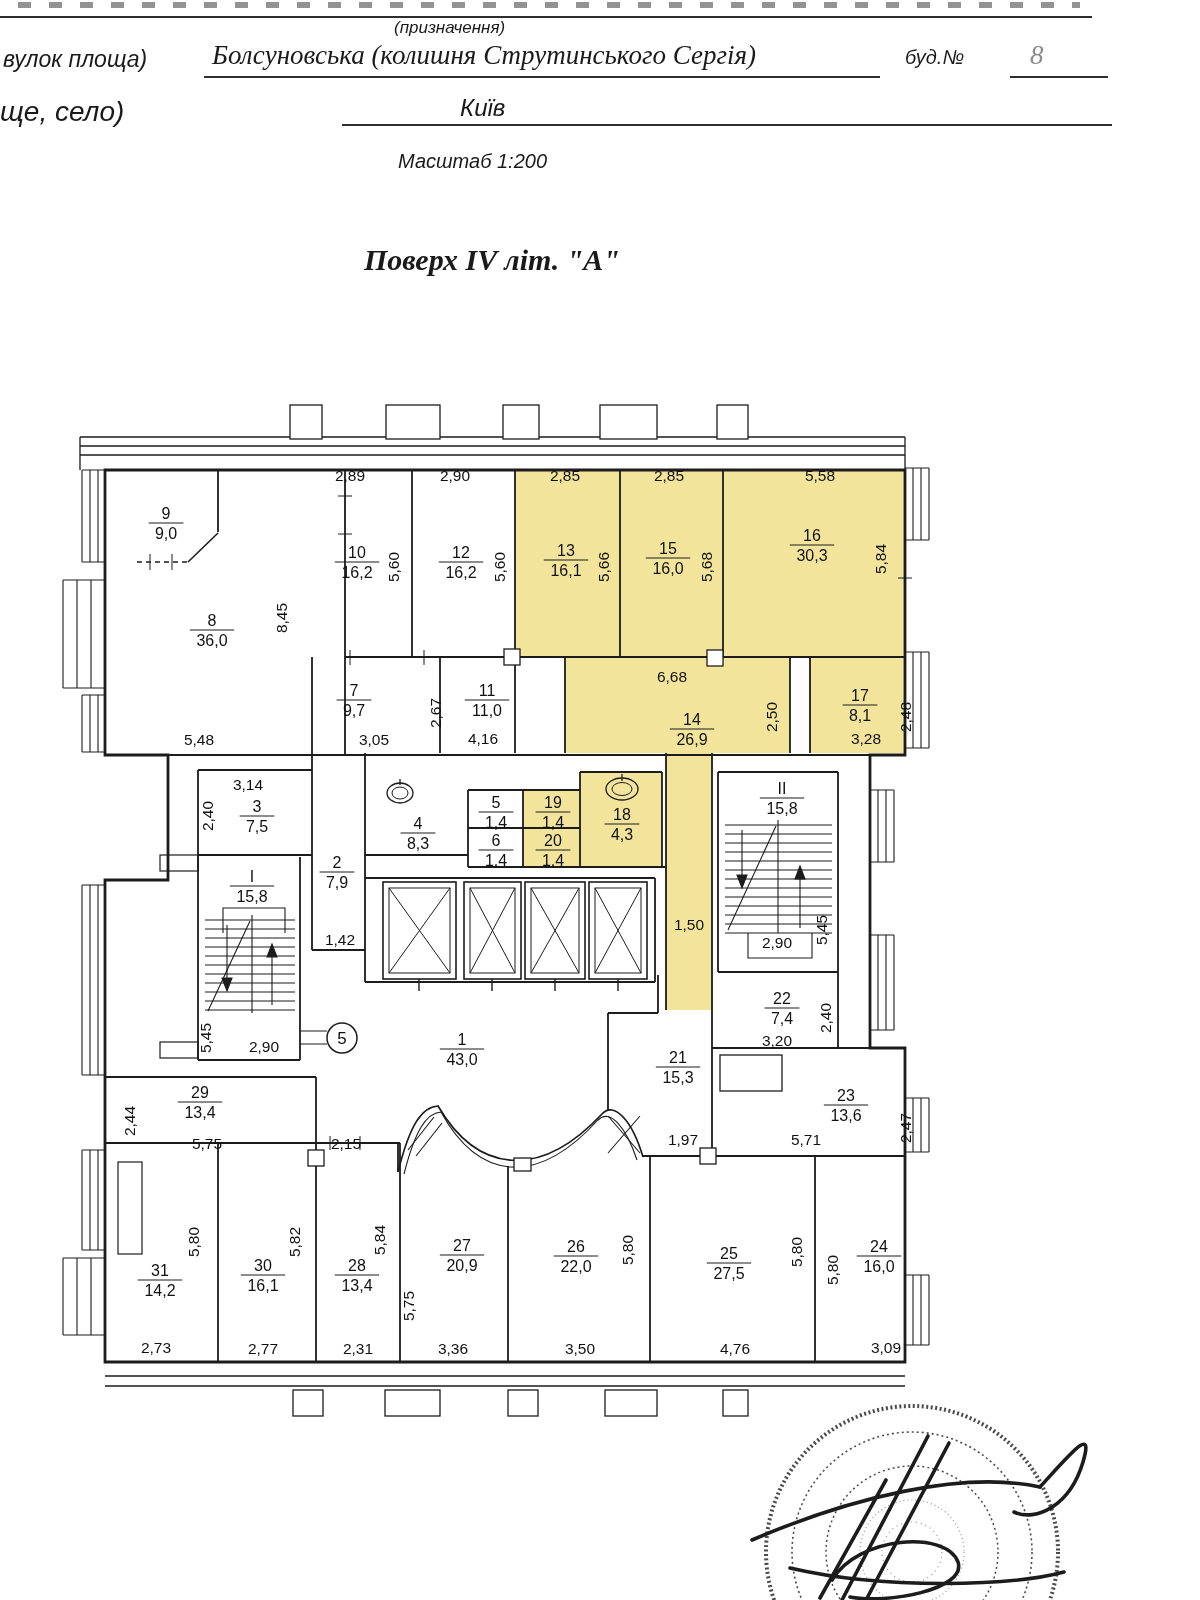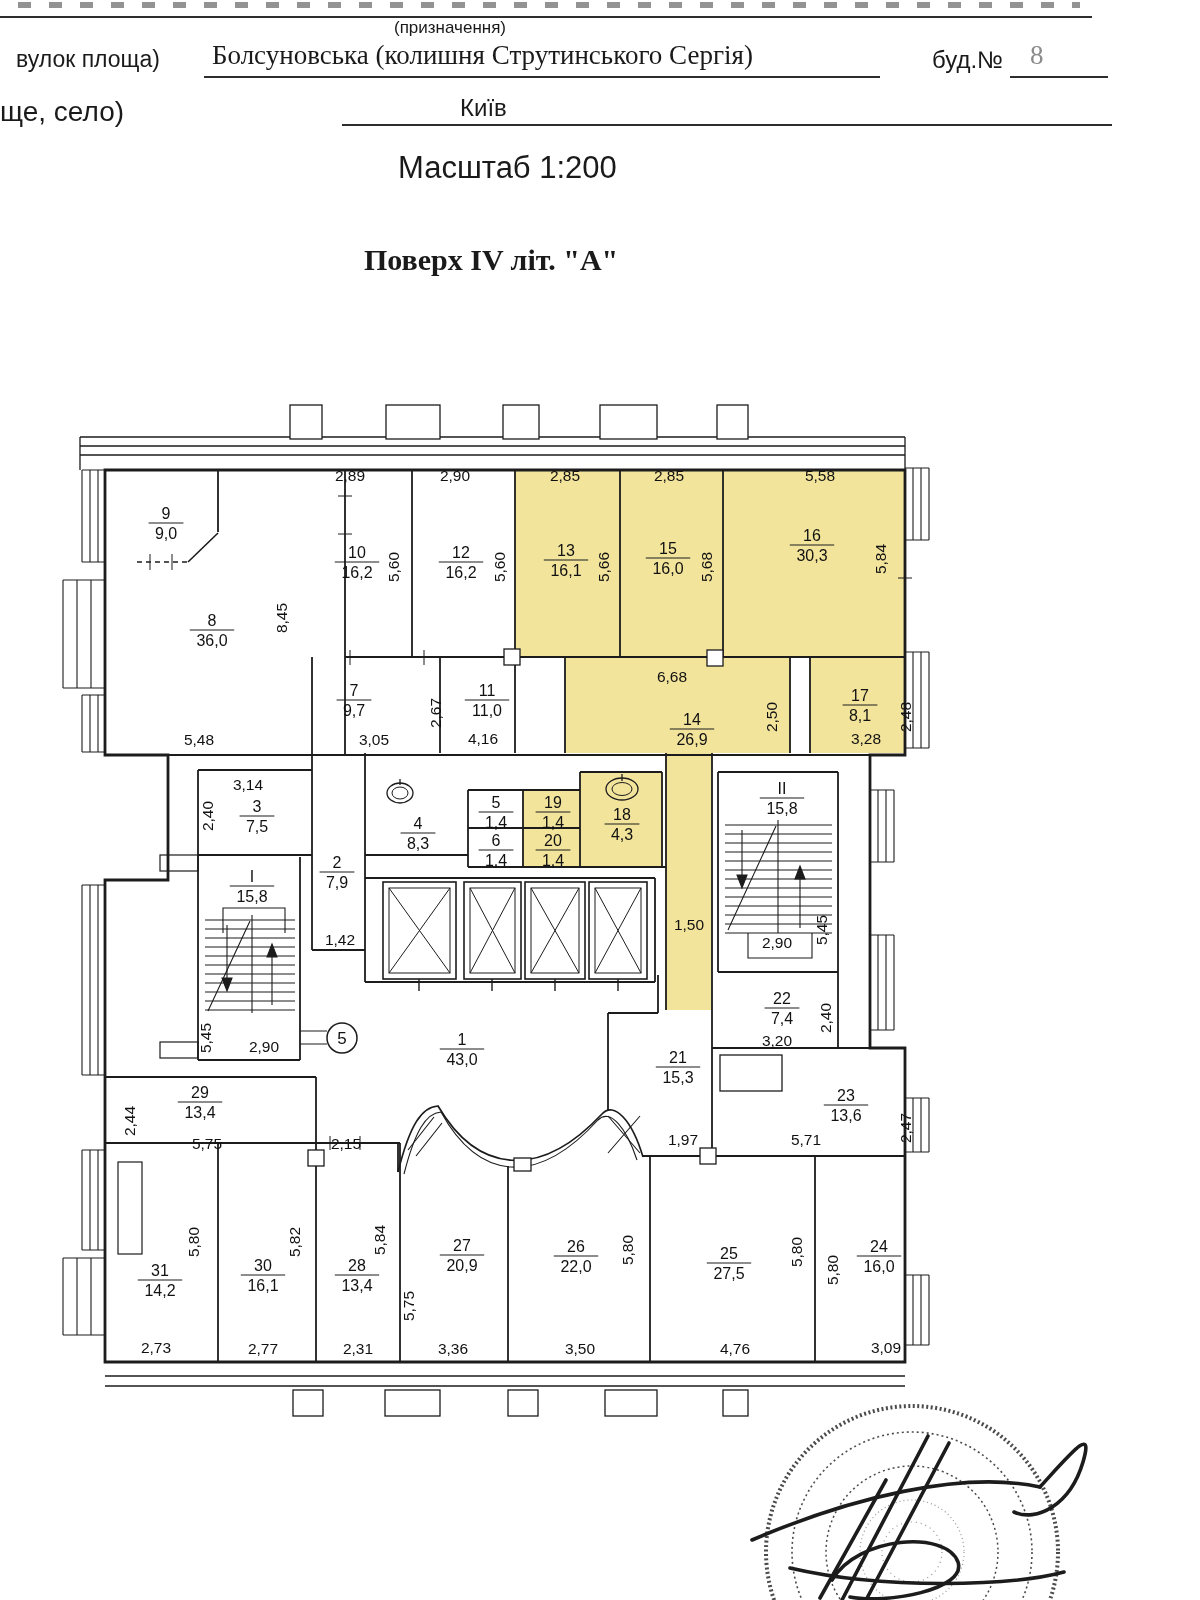--- a/index.html
+++ b/index.html
@@ -1,45 +1,45 @@
 <!DOCTYPE html>
 <html><head>
 <meta charset="utf-8">
 <style>
   html,body{margin:0;padding:0;}
   body{width:1200px;height:1600px;position:relative;background:#fff;
        font-family:"Liberation Sans",sans-serif;color:#1a1a1a;overflow:hidden;}
-  .abs{position:absolute;white-space:nowrap;}
+  .abs{position:absolute;white-space:nowrap;font-style:italic;}
   .serif{font-family:"Liberation Serif",serif;}
   .rule{position:absolute;border-top:2px solid #2e2e2e;height:0;}
   .dashes{position:absolute;height:6px;opacity:.55;
           background:repeating-linear-gradient(90deg,#3a3a3a 0 13px,transparent 13px 31px);}
   svg{position:absolute;left:0;top:0;}
   svg text{font-family:"Liberation Sans",sans-serif;fill:#111;}
 </style>
 </head>
 <body>
 
 <div class="dashes" style="left:18px;top:2px;width:1062px"></div>
 <div class="rule" style="left:0;top:16px;width:1092px"></div>
 
 <div class="abs" style="left:394px;top:18px;font-size:17px">(призначення)</div>
 
-<div class="abs" style="left:16px;top:46px;font-size:23px">вулок площа)</div>
+<div class="abs" style="left:3px;top:46px;font-size:23px">вулок площа)</div>
 <div class="abs serif" style="left:212px;top:40px;font-size:27px">Болсуновська (колишня Струтинського Сергія)</div>
 <div class="rule" style="left:204px;top:76px;width:676px"></div>
-<div class="abs" style="left:932px;top:46px;font-size:24px">буд.№</div>
+<div class="abs" style="left:905px;top:46px;font-size:20px">буд.№</div>
 <div class="abs serif" style="left:1030px;top:40px;font-size:27px;color:#8b8b8b">8</div>
 <div class="rule" style="left:1010px;top:76px;width:98px"></div>
 
 <div class="abs" style="left:0;top:96px;font-size:28px">ще, село)</div>
 <div class="abs" style="left:460px;top:94px;font-size:24px">Київ</div>
 <div class="rule" style="left:342px;top:124px;width:770px"></div>
 
-<div class="abs" style="left:398px;top:150px;font-size:31px">Масштаб 1:200</div>
+<div class="abs" style="left:398px;top:150px;font-size:20px">Масштаб 1:200</div>
 
 <div class="abs serif" style="left:364px;top:243px;font-size:30px;font-weight:bold">Поверх IV літ. "А"</div>
 
 <svg id="plan" width="1200" height="1600" viewBox="0 0 1200 1600">
 
   <g stroke="none">
     <polygon class="hl" points="515,470 905,470 905,657 515,657" fill="#f3e49c"></polygon>
     <polygon class="hl" points="565,657 790,657 790,753 565,753" fill="#f3e49c"></polygon>
     <polygon class="hl" points="810,657 905,657 905,753 810,753" fill="#f3e49c"></polygon>
     <polygon class="hl" points="523,790 580,790 580,867 523,867" fill="#f3e49c"></polygon>

